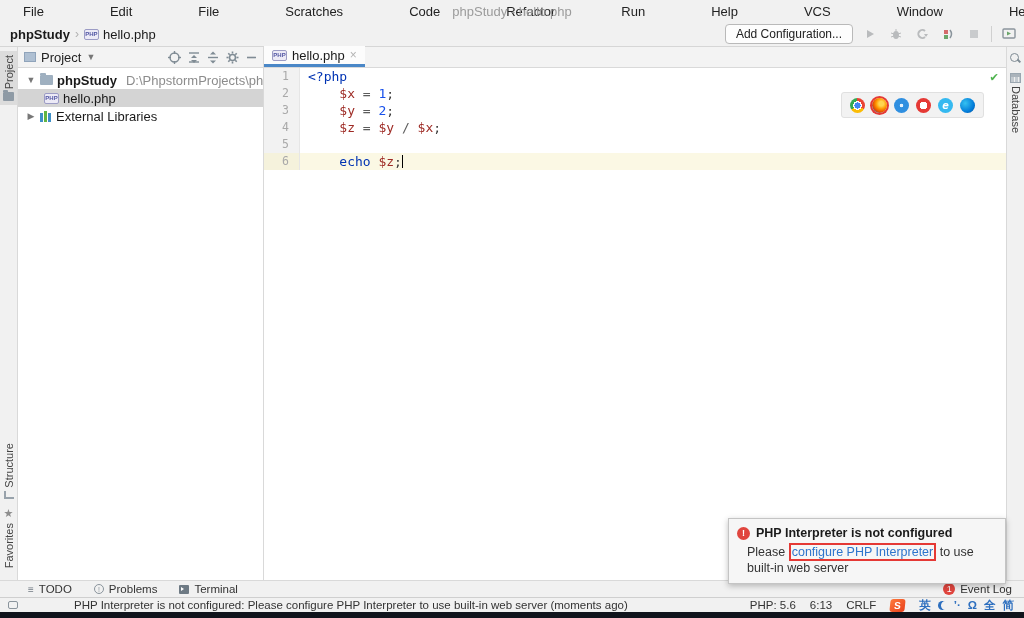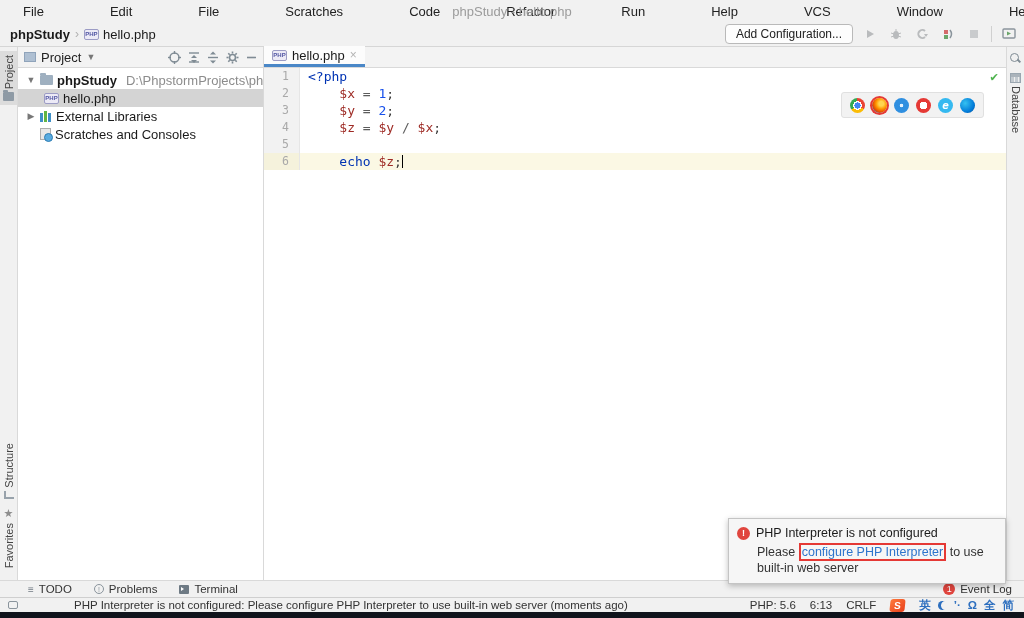--- a/index.html
+++ b/index.html
@@ -94,22 +94,22 @@
   .b-safari { background:radial-gradient(circle,#e3f2fd 0 18%,#2f8fe0 19%); }
   .b-opera { background:radial-gradient(circle,#fff 0 34%,#e53935 35%); }
   .b-ie { background:#35b9f0; color:#fff; font-size:11px; font-weight:bold; display:flex; align-items:center; justify-content:center; font-style:italic; }
   .b-edge { background:radial-gradient(circle at 35% 35%,#35c1f1,#0078d7 65%,#174a7e); }
   .annotated { box-shadow:0 0 0 2px #e53935; }
 
   
   .notice { position:absolute; left:728px; top:518px; width:278px; background:#f6f6f6; border:1px solid #c4c4c4; box-shadow:0 2px 6px rgba(0,0,0,.25); padding:7px 10px 7px 8px; z-index:5; }
   .notice-head { display:flex; align-items:center; gap:6px; }
   .err-ico { width:13px; height:13px; border-radius:50%; background:#e0453e; color:#fff; font-size:9px; font-weight:bold; display:flex; align-items:center; justify-content:center; flex:0 0 auto; }
-  .notice-title { font-weight:normal; font-size:12.5px; }
-  .notice-body { margin:4px 0 0 20px; font-size:12.5px; color:#333; line-height:16px; }
+  .notice-title { font-weight:bold; font-size:12.5px; }
+  .notice-body { margin:4px 0 0 10px; font-size:12.5px; color:#333; line-height:16px; }
   .link-box { border:2px solid #e53935; padding:0 1px; }
   .blue-link { color:#2e75cc; }
 
   
   .bottombar { height:17px; background:#f1f1f1; border-top:1px solid #d9d9d9; display:flex; align-items:center; padding:0 12px 0 28px; gap:22px; flex:0 0 auto; font-size:11.5px; color:#333; }
   .bb-item { display:flex; align-items:center; gap:5px; }
   .bb-ico { color:#707a83; font-size:10px; }
   .term-ico { width:10px; height:9px; background:#6e7a84; border-radius:1px; position:relative; }
   .term-ico:after{ content:""; position:absolute; left:2px; top:2px; border-left:3px solid #fff; border-top:2px solid rgba(0,0,0,0); border-bottom:2px solid rgba(0,0,0,0); }
   .prob-ico { width:10px; height:10px; border-radius:50%; border:1.4px solid #8a949c; color:#8a949c; font-size:7px; display:flex; align-items:center; justify-content:center; }
@@ -277,25 +277,20 @@
         </div>
         <div class="tree-row indent1">
           <span class="chev">▶</span>
           <span class="lib-ico">
               <i></i>
               <i></i>
               <i></i>
             </span>
           <span>External Libraries</span>
         </div>
-        <div class="tree-row indent1">
-          <span class="chev"></span>
-          <span class="scratch-ico"></span>
-          <span>Scratches and Consoles</span>
-        </div>
       </div>
     </div>
 
     <div class="editor-col">
       <div class="tabbar">
         <div class="tab">
           <span class="php-ico">PHP</span>
           <span>hello.php</span>
           <span class="tab-close">×</span>
         </div>

